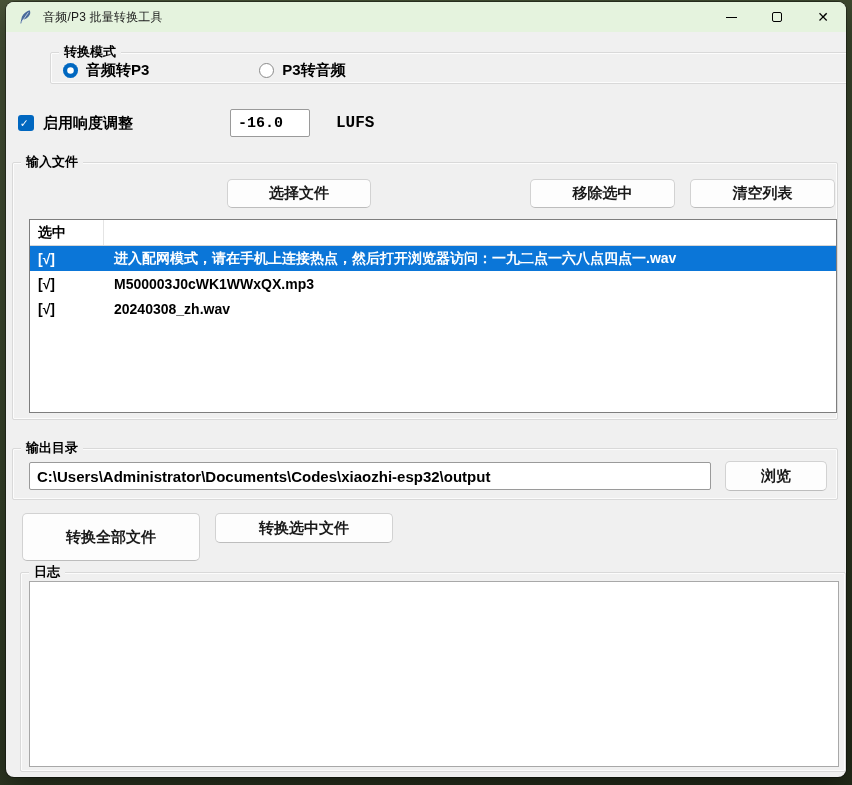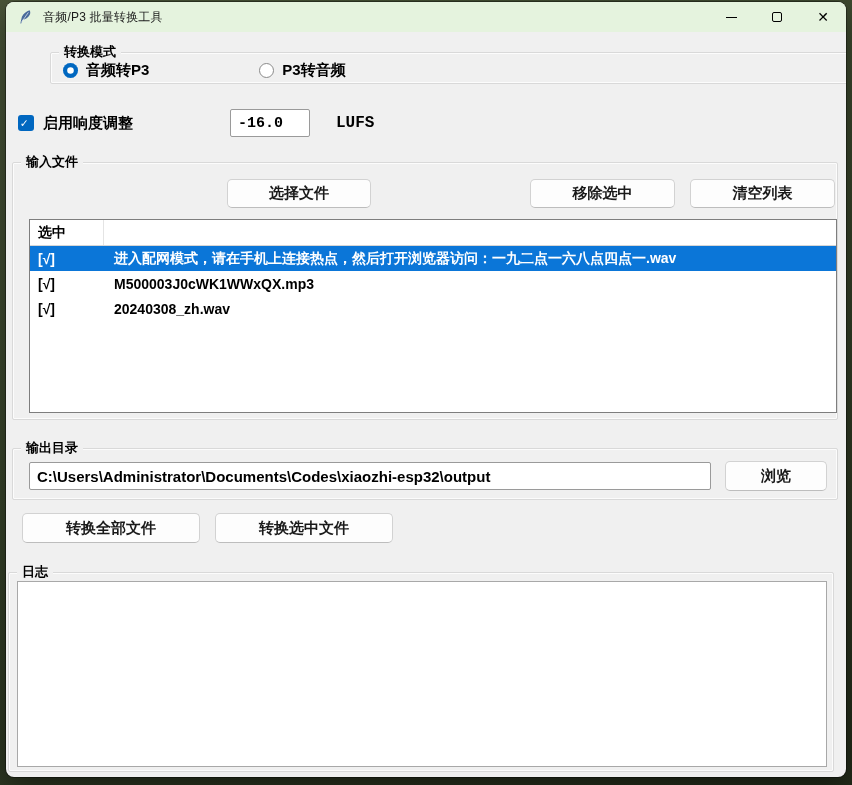--- a/index.html
+++ b/index.html
@@ -29,21 +29,21 @@
     position:absolute; border:1px solid #d9d9d9; border-radius:2px;
     box-shadow:inset 0 0 0 1px #fcfcfc;
   }
   .group > .legend {
     position:absolute; top:-10px; left:8px; background:#f0f0f0; padding:0 5px;
     font-size:13px; font-weight:700; color:#000; line-height:18px; white-space:nowrap;
   }
   #group-mode   { left:2px;  top:50px;  width:826px; height:32px;margin-left:42px; }
   #group-input  { left:6px;  top:160px; width:826px; height:258px; }
   #group-output { left:6px;  top:446px; width:826px; height:52px; }
-  #group-log    { left:2px;  top:570px; width:826px; height:200px; }
+  #group-log    { left:14px;  top:570px; width:826px; height:200px; }
   
   .radio-row { position:absolute; left:12px; top:8px; display:flex; gap:110px; }
   .radio { display:flex; align-items:center; gap:8px; cursor:default; }
   .radio .dot {
     width:15px; height:15px; border-radius:50%;
     border:1.5px solid #8a8a8a; background:#fff;
   }
   .radio.selected .dot {
     border:none; background:#0067c0;
     box-shadow:inset 0 0 0 4.2px #0067c0, inset 0 0 0 15px #fff;
@@ -93,21 +93,21 @@
   .ft-row .cell.c2 { flex:1; padding-left:10px; }
   .ft-row.selected { background:#0b76d8; color:#fff; }
   
   .out-entry {
     position:absolute; left:16px; top:13px; width:682px; height:28px;
     border:1px solid #9a9a9a; border-radius:2px; background:#fff;
     font-family:inherit; font-size:15px; font-weight:700; color:#000; padding:0 7px;
   }
   #btn-browse { position:absolute; left:712px; top:12px; width:102px; height:30px; }
   
-  #btn-convert-all { position:absolute; left:16px; top:511px; width:178px; height:30px; }
+  #btn-convert-all { position:absolute; left:16px; top:511px; width:178px; height:48px; }
   #btn-convert-sel { position:absolute; left:209px; top:511px; width:178px; height:30px; }
   
   .log-area {
     position:absolute; left:8px; top:8px; width:810px; height:186px;
     background:#fff; border:1px solid #a8a8a8; resize:none;
     font-family:inherit; font-size:13px;
   }
 </style>
 </head>
 <body>

